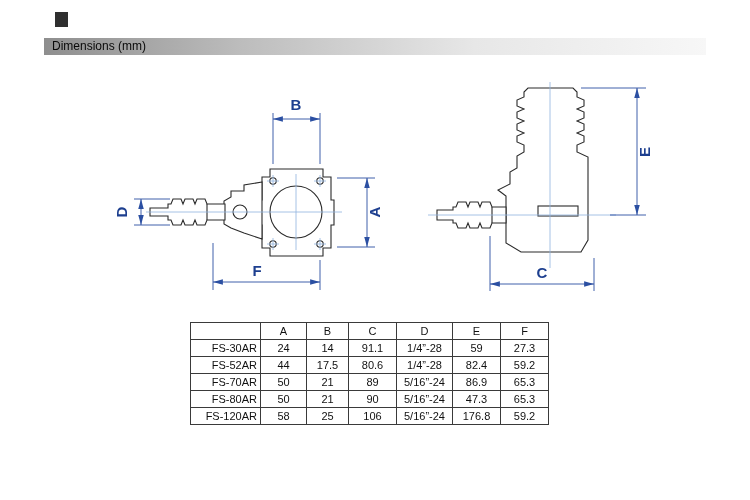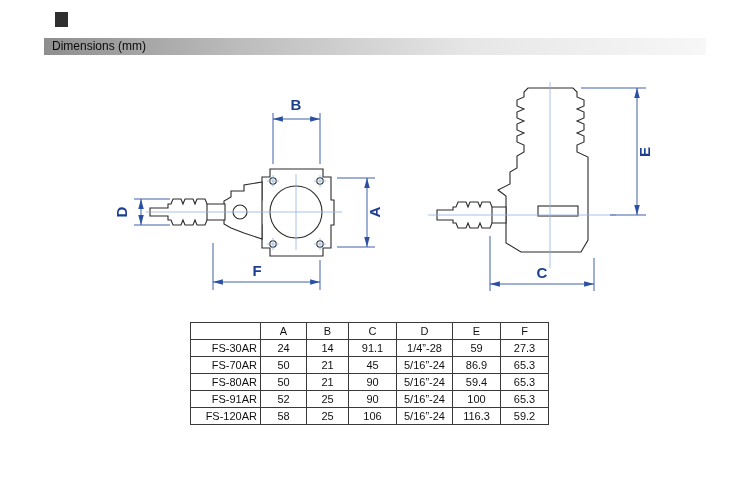--- a/index.html
+++ b/index.html
@@ -149,49 +149,49 @@
   <tr>
     <td class="model">FS-30AR</td>
     <td>24</td>
     <td>14</td>
     <td>91.1</td>
     <td>1/4”-28</td>
     <td>59</td>
     <td>27.3</td>
   </tr>
   <tr>
+    <td class="model">FS-52AR</td>
+    <td>44</td>
+    <td>17.5</td>
+    <td>80.6</td>
+    <td>1/4”-28</td>
+    <td>82.4</td>
+    <td>59.2</td>
+  </tr>
+  <tr>
     <td class="model">FS-70AR</td>
     <td>50</td>
     <td>21</td>
-    <td>45</td>
+    <td>89</td>
     <td>5/16”-24</td>
     <td>86.9</td>
     <td>65.3</td>
   </tr>
   <tr>
     <td class="model">FS-80AR</td>
     <td>50</td>
     <td>21</td>
     <td>90</td>
     <td>5/16”-24</td>
-    <td>59.4</td>
-    <td>65.3</td>
-  </tr>
-  <tr>
-    <td class="model">FS-91AR</td>
-    <td>52</td>
-    <td>25</td>
-    <td>90</td>
-    <td>5/16”-24</td>
-    <td>100</td>
+    <td>47.3</td>
     <td>65.3</td>
   </tr>
   <tr>
     <td class="model">FS-120AR</td>
     <td>58</td>
     <td>25</td>
     <td>106</td>
     <td>5/16”-24</td>
-    <td>116.3</td>
+    <td>176.8</td>
     <td>59.2</td>
   </tr>
   </tbody>
 </table>
 
 </body></html>

